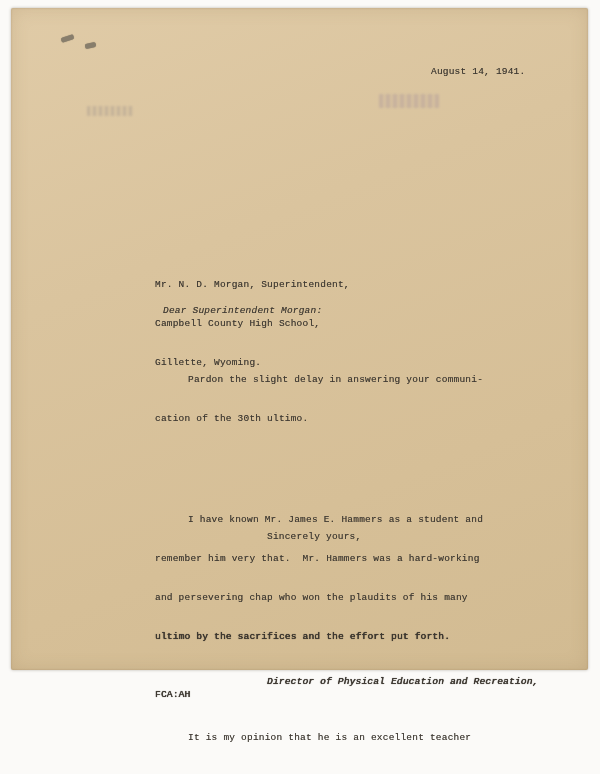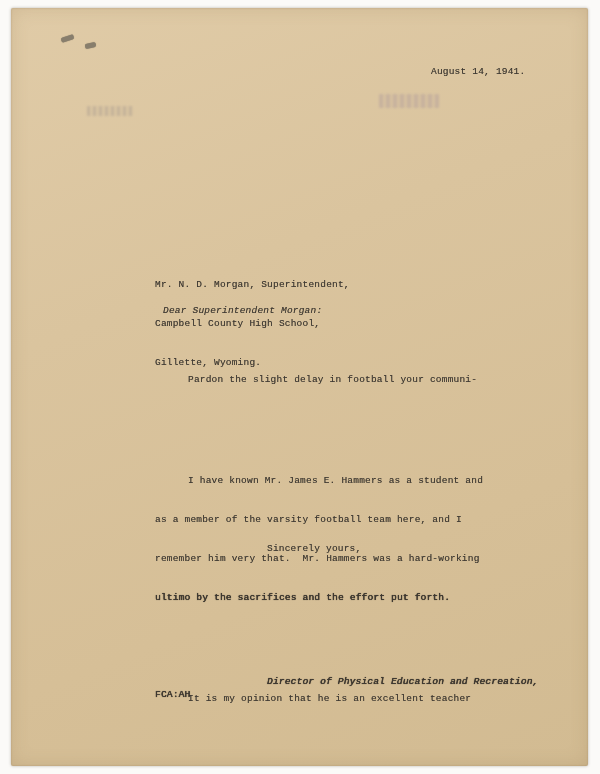--- a/index.html
+++ b/index.html
@@ -13,21 +13,21 @@
     width: 600px;
     height: 774px;
     background: #fbfaf8;
     overflow: hidden;
   }
   .paper {
     position: absolute;
     left: 11px;
     top: 8px;
     width: 577px;
-    height: 758px;
+    height: 662px;
     background: linear-gradient(158deg, #e0cba7 0%, #dac49e 35%, #d6bf97 70%, #d2bb92 100%);
     border-radius: 2px;
     box-shadow:
       0 0 3px rgba(60, 50, 35, 0.35),
       inset 0 0 18px rgba(130, 100, 60, 0.18),
       inset 0 0 2px rgba(120, 95, 60, 0.35);
   }
   .txt {
     position: absolute;
     color: #3f3a33;
@@ -40,21 +40,21 @@
   .line { white-space: pre; }
   .indent { padding-left: 33px; }
   .para { margin-bottom: 10px; }
   .ink-heavy {
     text-shadow: 0 0 0.9px rgba(38, 33, 26, 0.95), 0.3px 0 0 rgba(38, 33, 26, 0.8);
   }
   .date-line   { left: 420px; top: 57px;  }
   .recipient   { left: 144px; top: 244px; font-family: Liberation Mono, monospace; }
   .salutation  { left: 152px; top: 296px; font-style: italic; }
   .body-block  { left: 144px; top: 313px; }
-  .closing     { left: 256px; top: 534px; text-align: right; }
+  .closing     { left: 256px; top: 522px; text-align: right; }
   .sig-block   { left: 256px; top: 641px; font-style: italic; }
   .reference   { left: 144px; top: 680px; }
   .staple {
     position: absolute;
     background: #6b655a;
     border-radius: 2px;
     opacity: 0.75;
     box-shadow: 0 0 1px rgba(60,55,45,0.6);
   }
   .staple-1 { left: 50px; top: 28px; width: 13px; height: 5px; transform: rotate(-18deg); }
@@ -93,26 +93,27 @@
     <div class="txt recipient">
       <div class="line">Mr. N. D. Morgan, Superintendent,</div>
       <div class="line">Campbell County High School,</div>
       <div class="line">Gillette, Wyoming.</div>
     </div>
 
     <div class="txt salutation">Dear Superintendent Morgan:</div>
 
     <div class="txt body-block">
       <div class="para">
-        <div class="line indent">Pardon the slight delay in football your communi-</div>
+        <div class="line indent">Pardon the slight delay in answering your communi-</div>
+        <div class="line">cation of the 30th ultimo.</div>
       </div>
       <div class="para">
         <div class="line indent">I have known Mr. James E. Hammers as a student and</div>
-        <div class="line">as a member of the varsity football team here, and I</div>
         <div class="line">remember him very that.  Mr. Hammers was a hard-working</div>
+        <div class="line">and persevering chap who won the plaudits of his many</div>
         <div class="line ink-heavy">ultimo by the sacrifices and the effort put forth.</div>
       </div>
       <div class="para">
         <div class="line indent">It is my opinion that he is an excellent teacher</div>
         
         
         
       </div>
     </div>
 

